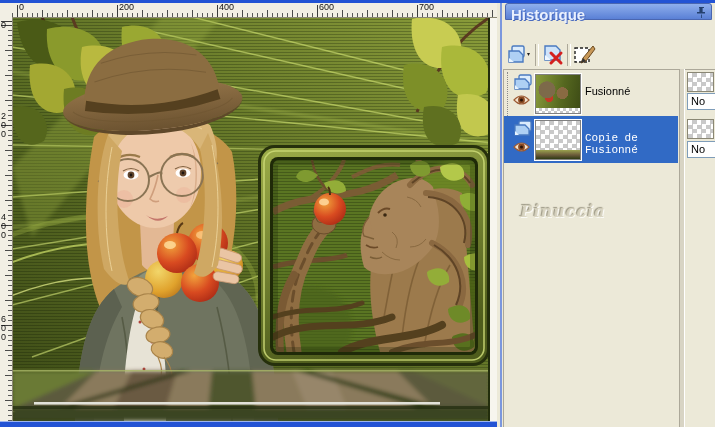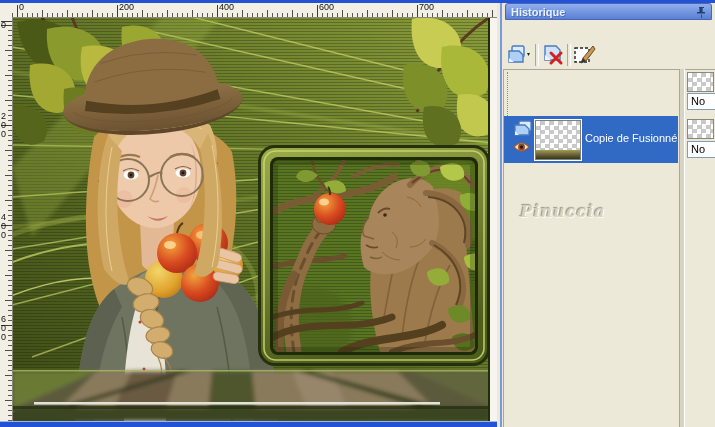--- a/index.html
+++ b/index.html
@@ -32,30 +32,30 @@
   .vlabel{position:absolute;left:1px;width:7px;font-size:9px;line-height:9px;color:#111;word-break:break-all;}
   
   #artboard{left:12px;top:17px;width:478px;height:404px;background:#44521a;}
   #gap-strip{left:490px;top:3px;width:7px;height:418px;background:#f7f5ee;border-right:1px solid #c9c5b2;}
   
   #panel{left:497px;top:3px;width:218px;height:424px;background:var(--panel_bg,#ece9d8);}
   #panel-left-border{left:500px;top:3px;width:2px;height:424px;background:#7b97dd;}
   .titlebar{position:absolute;left:505px;width:207px;height:17px;border-radius:3px 3px 0 0;
      background:linear-gradient(var(--titlebar_start,#8fafec),var(--titlebar_end,#5a80d6));
      border:1px solid #4a66b0;box-sizing:border-box;}
-  .titlebar .tb-label{position:absolute;left:5px;top:2px;font-size:11px;font-weight:bold;color:#e9f0fe;text-shadow:1px 1px 0 #4b6cc0;}
+  .titlebar .tb-label{position:absolute;left:5px;top:2px;font-size:15px;font-weight:bold;color:#e9f0fe;text-shadow:1px 1px 0 #4b6cc0;}
   .pin{position:absolute;right:5px;top:3px;width:9px;height:11px;}
   #layers-toolbar{left:503px;top:41px;width:212px;height:28px;background:var(--panel_bg,#ece9d8);}
   .tbtn{position:absolute;top:3px;width:24px;height:22px;}
   .tsep{position:absolute;top:3px;width:2px;height:22px;border-left:1px solid #aca899;border-right:1px solid #fff;}
   
   #list-area{left:503px;top:69px;width:212px;height:358px;border-top:1px solid #aca899;border-left:1px solid #aca899;background:var(--panel_bg,#ece9d8);}
   #list-dotted{left:507px;top:72px;width:1px;height:88px;border-left:1px dotted #8a8a8a;}
   .layer-row{position:absolute;left:504px;width:174px;height:45px;}
-  .layer-row.selected{background:var(--selection_blue,#316ac5);}
+  .layer-row.selected{background:var(--selection_blue,#316ac5);font-family:Liberation Mono, monospace;}
   .row-label{position:absolute;left:81px;top:14px;font-size:11px;color:#000;}
   .layer-row.selected .row-label{color:#fff;}
   .licon{position:absolute;left:9px;}
   .thumb{position:absolute;left:31px;top:3px;width:44px;height:38px;border:1px solid #808080;outline:1px solid #fff;background:#fff;overflow:hidden;}
   .checker{background:repeating-conic-gradient(#c9c9c9 0 25%,#ffffff 0 50%);background-size:9px 9px;}
   .thumb-art{position:absolute;left:0;top:0;width:100%;height:33px;
      background:radial-gradient(circle at 25% 45%, #7d6a4a 0 22%, transparent 23%),
                 radial-gradient(circle at 30% 70%, #c23a26 0 10%, transparent 11%),
                 radial-gradient(circle at 60% 55%, #8a6a42 0 18%, transparent 19%),
                 linear-gradient(100deg,#8a9c3c,#55671f 60%,#3e4c16);}
@@ -440,20 +440,37 @@
         <rect x="2" y="4" width="14" height="14" fill="#fff" stroke="#222" stroke-width="1.4" stroke-dasharray="3 2"></rect>
         <path d="M20,2 L10,14 l-2,5 5,-2 L22,5 Z" fill="#c89858" stroke="#6b4a20" stroke-width="1"></path>
         <path d="M10,14 l-2,5 5,-2 Z" fill="#333"></path>
       </svg>
     </div>
   </div>
 
   <div class="abs" id="list-area"></div>
   <div class="abs" id="list-dotted"></div>
 
+  <div class="layer-row" style="top:71px">
+    <svg class="licon" style="top:3px" width="20" height="16" viewBox="0 0 20 16">
+      <rect x="6" y="1" width="12" height="10" rx="1.5" fill="#dcecfc" stroke="#4a7ac0" stroke-width="1.3"></rect>
+      <path d="M2,5 h10 l4,4 v6 h-14 Z" fill="#aed0f4" stroke="#4a7ac0" stroke-width="1.3"></path>
+      <path d="M2,11 l4,4 -4,0 Z" fill="#e8f4ff"></path>
+    </svg>
+    <svg class="licon" style="top:23px" width="17" height="12" viewBox="0 0 17 12">
+      <path d="M1,6 Q8.5,-2 16,6 Q8.5,14 1,6 Z" fill="#f4e2cc" stroke="#9c5a34" stroke-width="1.2"></path>
+      <circle cx="8.5" cy="6" r="3.4" fill="#8a4a22"></circle>
+        <circle cx="8.5" cy="6" r="1.5" fill="#2a1408"></circle>
+    </svg>
+    <div class="thumb">
+      <div class="thumb-art"></div>
+      <div class="checker" style="position:absolute;left:0;bottom:0;width:100%;height:5px;background-size:6px 6px;"></div>
+    </div>
+    <span class="row-label">Fusionné</span>
+  </div>
 
   <div class="layer-row selected" style="top:116px;height:47px">
     <svg class="licon" style="top:4px" width="20" height="16" viewBox="0 0 20 16">
       <rect x="6" y="1" width="12" height="10" rx="1.5" fill="#dcecfc" stroke="#4a7ac0" stroke-width="1.3"></rect>
       <path d="M2,5 h10 l4,4 v6 h-14 Z" fill="#aed0f4" stroke="#4a7ac0" stroke-width="1.3"></path>
       <path d="M2,11 l4,4 -4,0 Z" fill="#e8f4ff"></path>
     </svg>
     <svg class="licon" style="top:25px" width="17" height="12" viewBox="0 0 17 12">
       <path d="M1,6 Q8.5,-2 16,6 Q8.5,14 1,6 Z" fill="#f4e2cc" stroke="#9c5a34" stroke-width="1.2"></path>
       <circle cx="8.5" cy="6" r="3.4" fill="#8a4a22"></circle>

